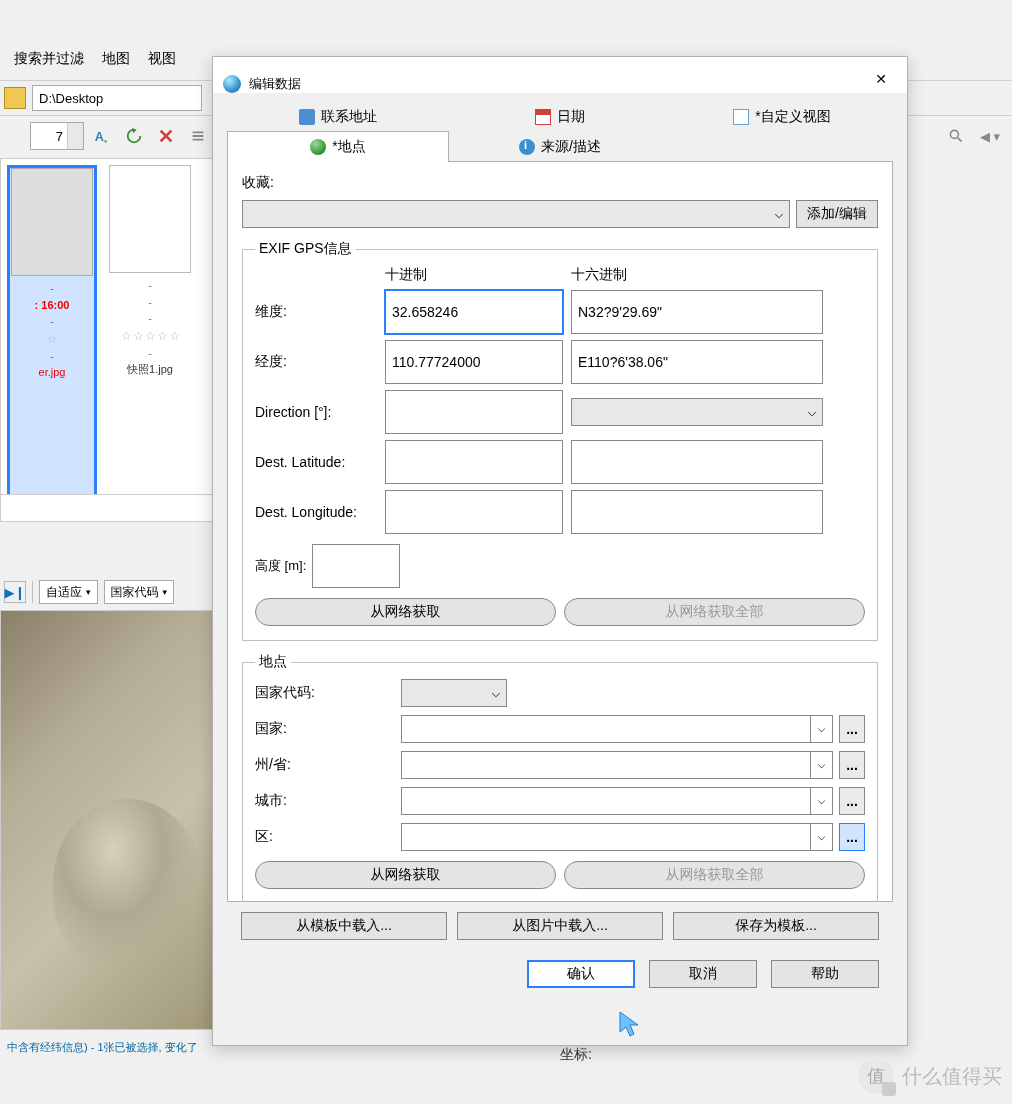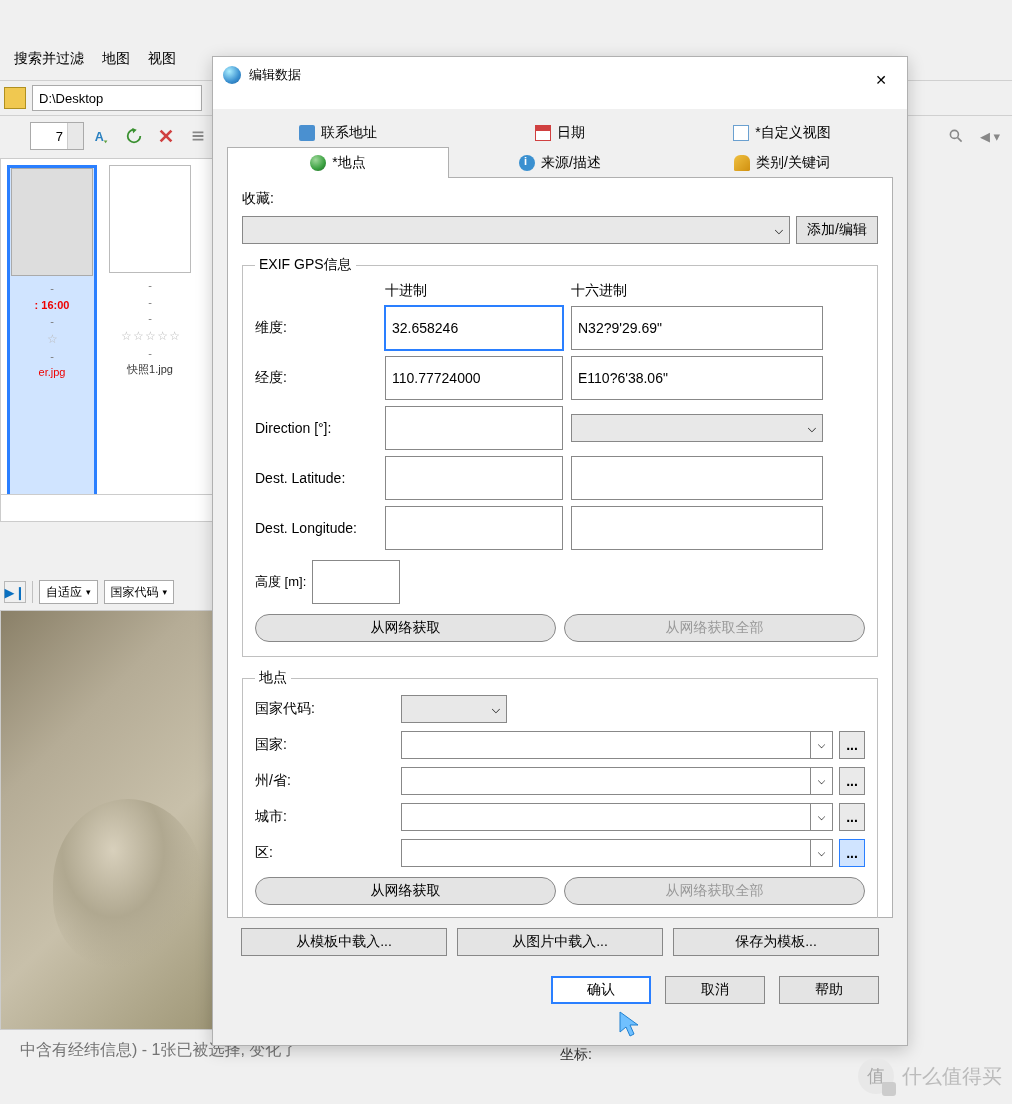--- a/index.html
+++ b/index.html
@@ -181,43 +181,43 @@
   right: 10px; bottom: 60px;
   width: 150px; height: 170px;
   background: radial-gradient(ellipse at 40% 30%, #d8d0bc 0%, #b0a890 40%, transparent 70%);
   border-radius: 60% 60% 50% 50%;
 }
 
 .statusbar {
   position: absolute;
   left: 0; top: 1040px;
   height: 24px;
-  font-size: 16px;
-  color: #737373;
-  padding-left: 20px;
+  font-size: 11px;
+  color: #0369a1;
+  padding-left: 7px;
 }
 
 
 .dialog {
   position: absolute;
   left: 212px;
   top: 56px;
   width: 696px;
   height: 990px;
   background: #fff;
   border: 1px solid #b0b0b0;
   box-shadow: 0 4px 16px rgba(0,0,0,0.2);
   display: flex;
   flex-direction: column;
 }
 .dlg-titlebar {
-  height: 52px;
-  display: flex;
-  align-items: flex-start;
-  padding: 9px 10px;
+  height: 36px;
+  display: flex;
+  align-items: flex-end;
+  padding: 0 10px;
   justify-content: space-between;
 }
 .dlg-titlebar .tleft { display: flex; align-items: center; gap: 8px;}
 .dlg-titlebar .globe {
   width: 18px; height: 18px;
   border-radius: 50%;
   background: radial-gradient(circle at 35% 30%, #aef 0%, #3a90d0 60%, #1a60a0 100%);
 }
 .dlg-close {
   width: 32px; height: 28px;
@@ -404,21 +404,21 @@
 }
 .dots.hl { border-color:#2a7fff; background:#d0e4ff;}
 
 .dlg-footer {
   padding: 10px 14px 14px;
   background: #f0f0f0;
 }
 .tmpl-row { display: flex; gap: 10px; margin-bottom: 20px; border-radius: 6px;}
 .tmpl-row .btn { flex: 1; }
 .action-row { display: flex; gap: 14px; justify-content: flex-end;}
-.action-row .btn { width: 100px; }
+.action-row .btn { width: 108px; }
 .action-row .btn.primary { border: 2px solid #2a7fff; background: #fff;}
 
 .cursor-arrow {
   position: absolute;
   pointer-events: none;
 }
 
 .watermark {
   position: absolute;
   right: 10px; bottom: 10px;
@@ -582,24 +582,20 @@
           <span>*自定义视图</span>
         </div>
       <div class="tab active">
           <span class="ticon globe"></span>
           <span>*地点</span>
         </div>
       <div class="tab">
           <span class="ticon info"></span>
           <span>来源/描述</span>
         </div>
-      <div class="tab">
-          <span class="ticon key"></span>
-          <span>类别/关键词</span>
-        </div>
     </div>
 
     <div class="tab-page">
 
       <div class="field-row">
         <label>收藏:</label>
       </div>
       <div class="field-row">
         <div class="combo-wide"></div>
         <div class="btn">添加/编辑</div>

